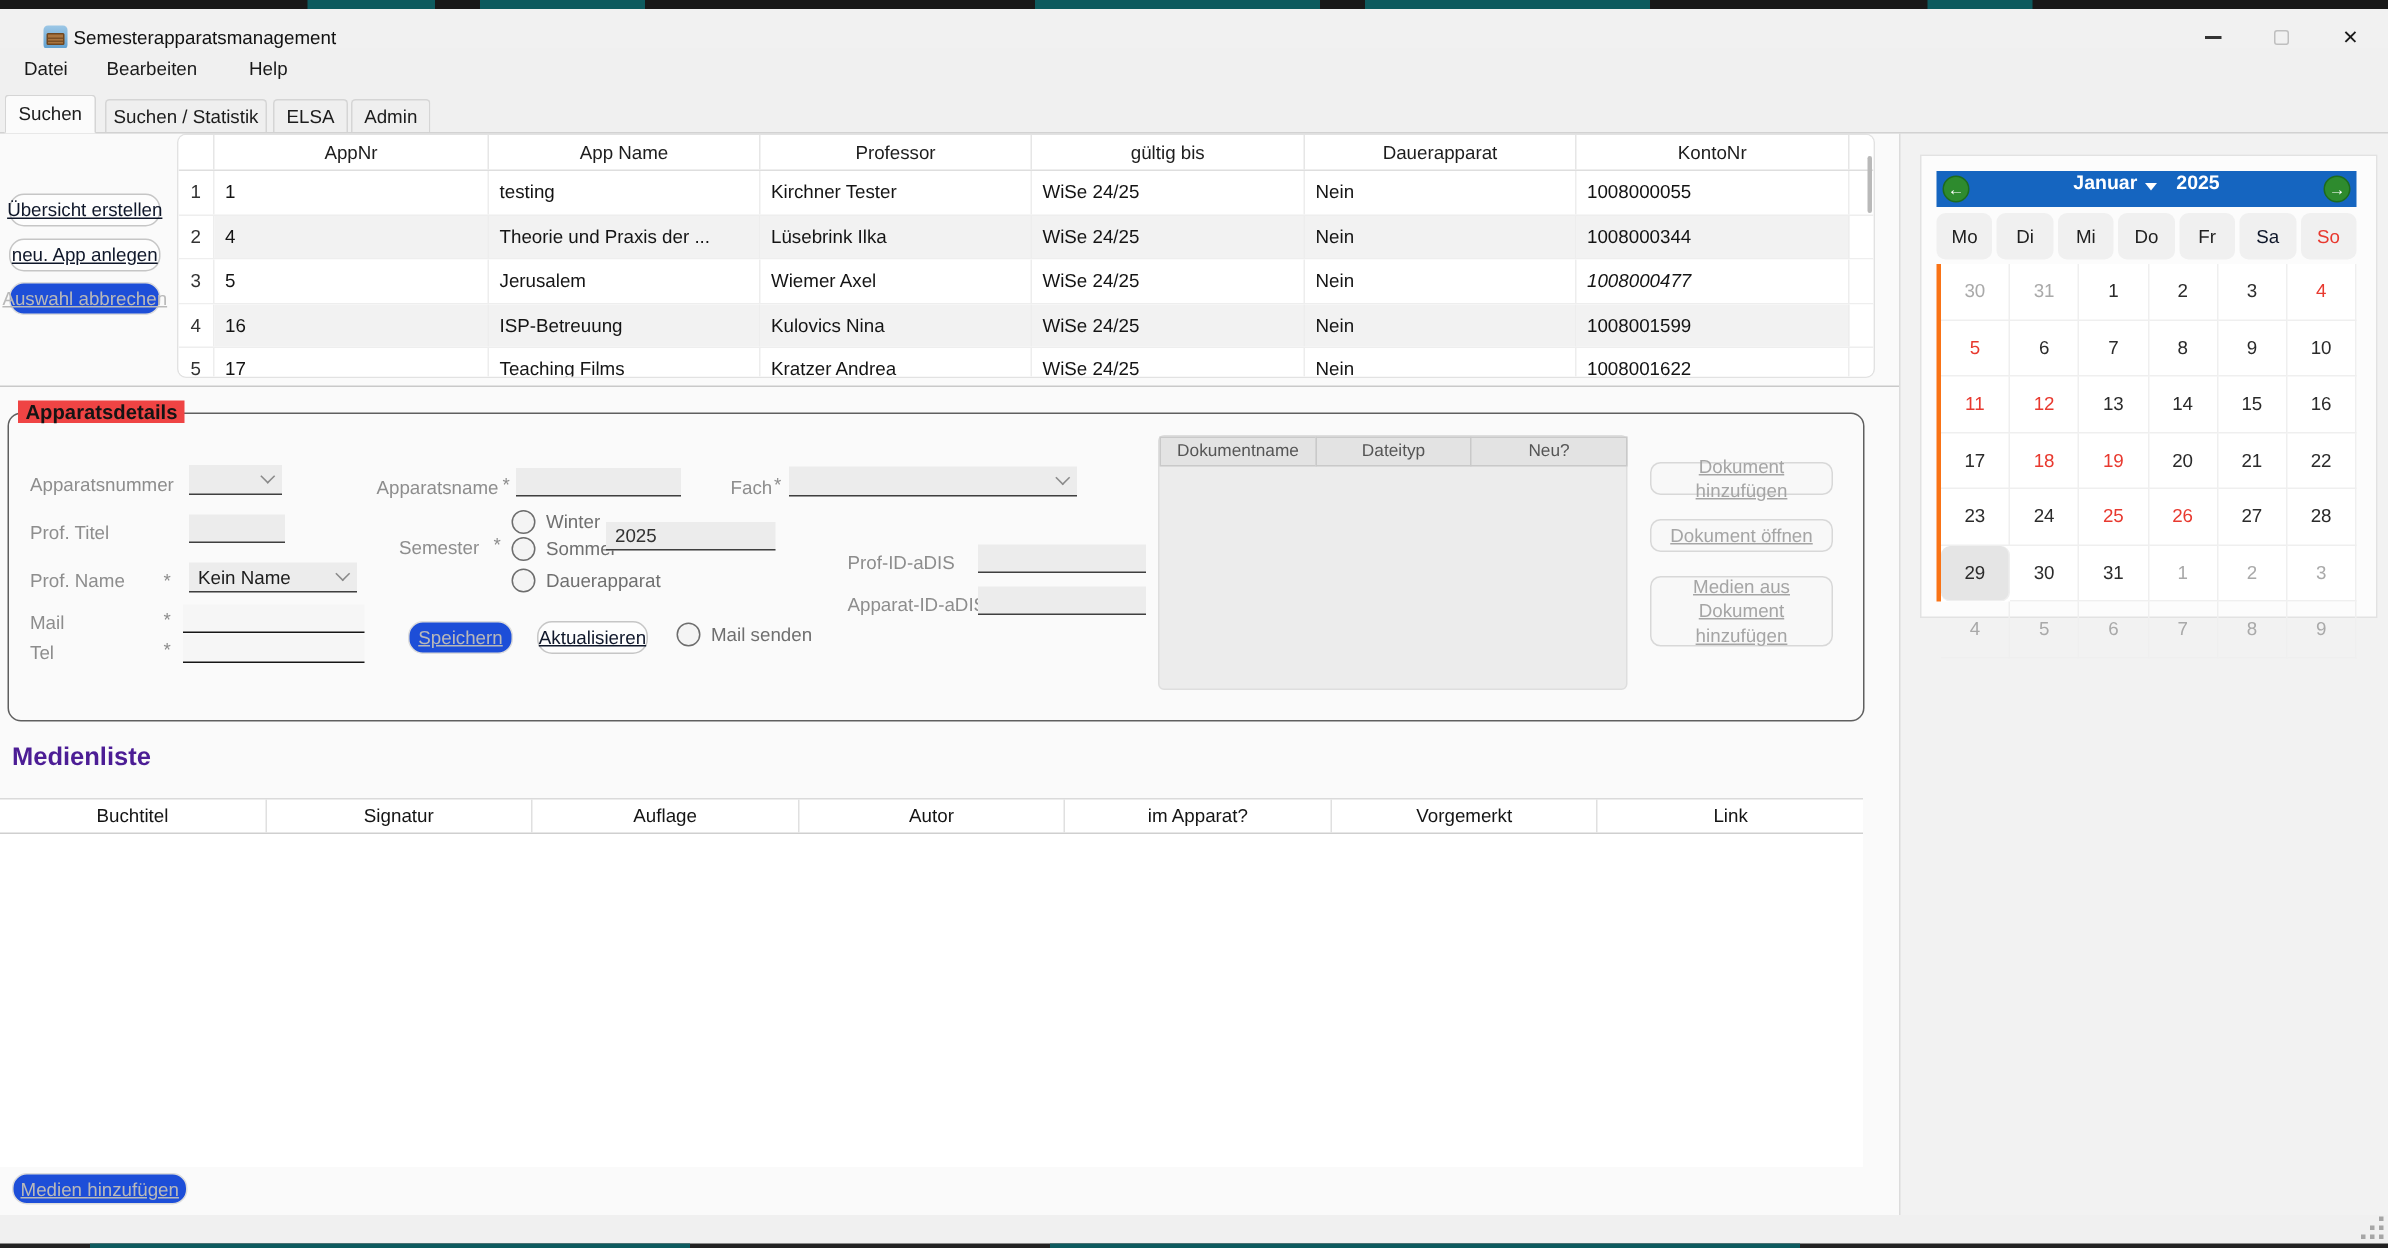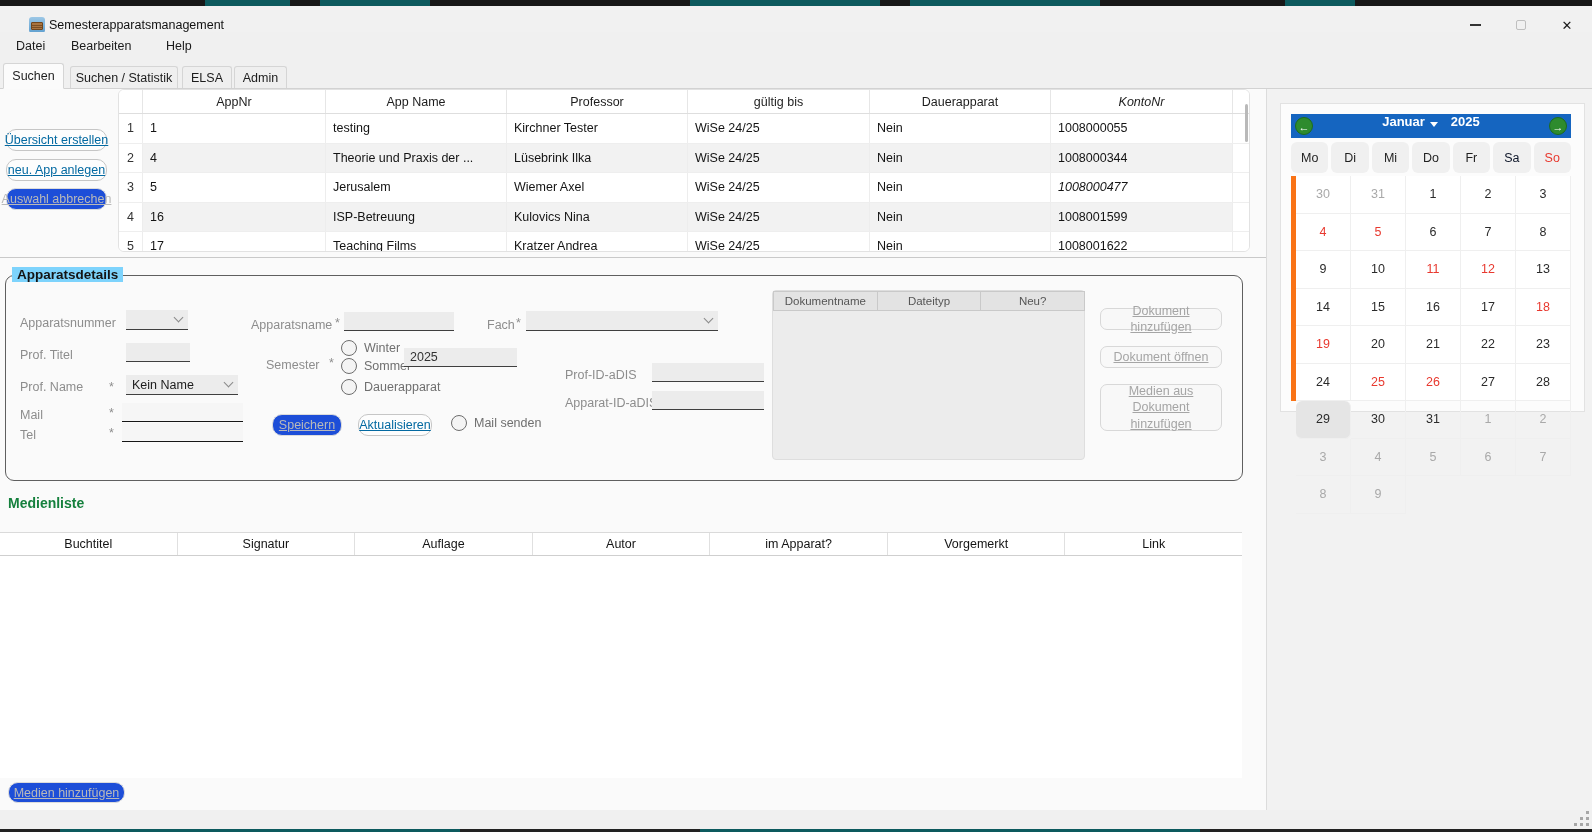--- a/index.html
+++ b/index.html
@@ -30,73 +30,73 @@
   #tabstrip{position:absolute;left:0;top:60px;width:1592px;height:29px;border-bottom:1px solid #d2d2d2;background:#f0f0f0;z-index:2}
   .tab{position:absolute;bottom:0;height:22px;background:#efefef;border:1px solid #d5d5d5;border-bottom:none;border-radius:3px 3px 0 0;display:flex;align-items:center;justify-content:center;font-size:12.5px;color:#1c1c1c;white-space:nowrap}
   .tab.active{height:26px;background:#fbfbfb;z-index:3;margin-bottom:-1px;border-bottom:1px solid #fbfbfb}
 
   
   #main-bg{position:absolute;left:0;top:89px;width:1266px;height:721px;background:#fafafa}
   #right-bg{position:absolute;left:1266px;top:89px;width:326px;height:721px;background:#f2f2f2;border-left:1px solid #dcdcdc}
   #sep258{position:absolute;left:0;top:257px;width:1266px;height:1px;background:#c9c9c9}
 
   
-  .btn{position:absolute;display:flex;align-items:center;justify-content:center;background:#fdfdfd;border:1px solid #c6c6c6;border-radius:10px;font-size:12.5px;color:#0369a1;text-decoration:underline;white-space:nowrap;height:22px}
+  .btn{position:absolute;display:flex;align-items:center;justify-content:center;background:#fdfdfd;border:1px solid #c6c6c6;border-radius:10px;font-size:12.5px;color:#0f172a;text-decoration:underline;white-space:nowrap;height:22px}
   .btn.disabled{color:#b9b9b9;border-color:#dcdcdc;background:#1d4ed8}
   .doc-btn{left:1100px;width:122px;border-radius:7px;color:#a5a5a5;background:#f8f8f8;border-color:#d8d8d8;white-space:normal;text-align:center;line-height:1.3;padding:0 3px}
 
   
   #app-table{position:absolute;left:118px;top:89px;width:1132px;height:163px;background:#fff;border:1px solid #e2e2e2;border-radius:6px;overflow:hidden}
   .t-head{display:flex;height:24px;border-bottom:1px solid #dedede;background:#fff}
   .t-hcell{display:flex;align-items:center;justify-content:center;font-size:12.5px;color:#1d1d1d;border-right:1px solid #e6e6e6;flex:none}
   .t-hcell.gut{width:24px}
   .t-row{display:flex;height:29.5px;border-bottom:1px solid #eeeeee;background:#fff}
   .t-cell{display:flex;align-items:center;padding-left:7px;font-size:12.5px;color:#141414;border-right:1px solid #ededed;flex:none;overflow:hidden;white-space:nowrap}
   .t-cell.gut{width:24px;justify-content:center;padding-left:0;color:#333}
   .t-row.alt .t-cell:not(.gut){background:#f2f2f2}
   #scroll-thumb{position:absolute;left:1245px;top:104px;width:3px;height:38px;background:#b9b9b9;border-radius:2px;z-index:4}
 
   
   #groupbox{position:absolute;left:5px;top:275px;width:1238px;height:206px;border:1.5px solid #5f5f5f;border-radius:9px}
-  #gb-label{position:absolute;left:12px;top:267px;padding:0 5px;background:#7dd3fc;font-weight:bold;font-size:13.5px;color:#141414;z-index:2}
+  #gb-label{position:absolute;left:12px;top:267px;padding:0 5px;background:#ef4444;font-weight:bold;font-size:13.5px;color:#141414;z-index:2}
   .flabel{position:absolute;font-size:12.5px;color:#8d8d8d;white-space:nowrap;z-index:2}
   .star{position:absolute;font-size:12.5px;color:#8d8d8d;z-index:2}
   .field{position:absolute;background:#ececec;border-bottom:1px solid #3f3f3f;height:19px;z-index:2;display:flex;align-items:center;padding:0 6px;font-size:12.5px;color:#333}
   .field.on{background:#f6f6f6;border-bottom:1.5px solid #161616}
   .dd{position:absolute;background:#ececec;border-bottom:1px solid #3f3f3f;height:20px;z-index:2;display:flex;align-items:center;justify-content:space-between;padding:0 6px}
   .dd-val{font-size:12.5px;color:#1c1c1c}
   .chev{width:7px;height:7px;border-right:1.4px solid #8a8a8a;border-bottom:1.4px solid #8a8a8a;transform:rotate(45deg);margin-top:-4px;flex:none}
   .opt{position:absolute;display:flex;align-items:center;gap:7px;z-index:2}
   .radio{width:16px;height:16px;border:1.5px solid #6d6d6d;border-radius:8px;background:#f4f4f4;flex:none}
   .opt-label{font-size:12.5px;color:#6f6f6f;white-space:nowrap}
 
   
   #doc-panel{position:absolute;left:772px;top:290px;width:313px;height:170px;background:#ececec;border:1px solid #dedede;border-radius:4px;z-index:2}
   #doc-header{display:flex;height:20px}
   .doc-hcell{flex:1;display:flex;align-items:center;justify-content:center;font-size:11.5px;color:#555;background:#e3e3e3;border:1px solid #c9c9c9;margin-right:-1px}
 
   
-  #ml-title{position:absolute;left:8px;top:495px;font-weight:bold;font-size:14px;color:#15803d}
+  #ml-title{position:absolute;left:8px;top:495px;font-weight:bold;font-size:17px;color:#4c1d95}
   #ml-header{position:absolute;left:0;top:532px;width:1242px;height:24px;display:flex;background:#fff;border-top:1px solid #dadada;border-bottom:1px solid #cfcfcf}
   .ml-hcell{flex:1;display:flex;align-items:center;justify-content:center;font-size:12.5px;color:#141414;border-right:1px solid #e0e0e0}
   .ml-hcell:last-child{border-right:none}
   #ml-body{position:absolute;left:0;top:556px;width:1242px;height:222px;background:#fff}
 
   
   #cal-panel{position:absolute;left:1280px;top:103px;width:305px;height:309px;background:#fcfcfc;border:1px solid #e2e2e2}
   #cal-header{position:absolute;left:1291px;top:114px;width:280px;height:24px;display:flex;align-items:flex-start;justify-content:center}
   .nav{position:absolute;top:3px;width:18px;height:18px;border-radius:50%;background:#2e8b2e;border:1px solid #1d6b1d;display:flex;align-items:center;justify-content:center}
   #nav-prev{left:4px}#nav-next{right:4px}
   .nav-glyph-left::before{content:"\2190";color:#fff;font-size:11px;line-height:1}
   .nav-glyph-right::before{content:"\2192";color:#fff;font-size:11px;line-height:1}
   #cal-title{display:flex;align-items:center;gap:13px;color:#fff;font-weight:bold;font-size:13px}
   .caret{width:0;height:0;border-left:4px solid transparent;border-right:4px solid transparent;border-top:5px solid #fff;margin-left:-8px;margin-top:6px}
   #cal-weekdays{position:absolute;left:1291px;top:141px;width:280px;height:33px;display:flex;gap:3px;padding:1px 0}
   .cal-wd{flex:1;background:#f0f0f0;border-radius:6px;display:flex;align-items:center;justify-content:center;font-size:12.5px;color:#1f1f1f}
-  #cal-grid{position:absolute;left:1291px;top:176px;width:280px;height:225px;display:grid;grid-template-columns:repeat(5,1fr);grid-auto-rows:37.5px;background:#fff;border-left:5px solid #f97316}
+  #cal-grid{position:absolute;left:1291px;top:176px;width:280px;height:225px;display:grid;grid-template-columns:repeat(6,1fr);grid-auto-rows:37.5px;background:#fff;border-left:3px solid #f97316}
   .cal-day{display:flex;align-items:center;justify-content:center;font-size:12.5px;color:#2b2b2b;border-right:1px solid #efefef;border-bottom:1px solid #efefef}
   .cal-day.muted{color:#a9a9a9}
   .cal-day.today{background:#e5e5e5;border-radius:6px}
 
   #grip-dot{position:absolute;left:1586px;top:823px;width:3px;height:3px;background:#a6a6a6;box-shadow:0 -6px #a6a6a6,0 -12px #a6a6a6,-6px 0 #a6a6a6,-6px -6px #a6a6a6,-12px 0 #a6a6a6;z-index:51}
 </style>
 </head>
 <body>
 
 <div id="edge-top">
@@ -145,21 +145,21 @@
 <div id="right-bg"></div>
 
 <div id="app-table">
     <div class="t-head">
       <div class="t-hcell gut"></div>
       <div class="t-hcell" style="width: 183px;">AppNr</div>
       <div class="t-hcell" style="width: 181px;">App Name</div>
       <div class="t-hcell" style="width: 181px;">Professor</div>
       <div class="t-hcell" style="width: 182px;">gültig bis</div>
       <div class="t-hcell" style="width: 181px;">Dauerapparat</div>
-      <div class="t-hcell" style="width: 182px; font-style: italic;">KontoNr</div>
+      <div class="t-hcell" style="width: 182px;">KontoNr</div>
     </div>
     <div class="t-row">
       <div class="t-cell gut">1</div>
       <div class="t-cell" style="width: 183px;">1</div>
       <div class="t-cell" style="width: 181px;">testing</div>
       <div class="t-cell" style="width: 181px;">Kirchner Tester</div>
       <div class="t-cell" style="width: 182px;">WiSe 24/25</div>
       <div class="t-cell" style="width: 181px;">Nein</div>
       <div class="t-cell" style="width: 182px;">1008000055</div>
     </div>

